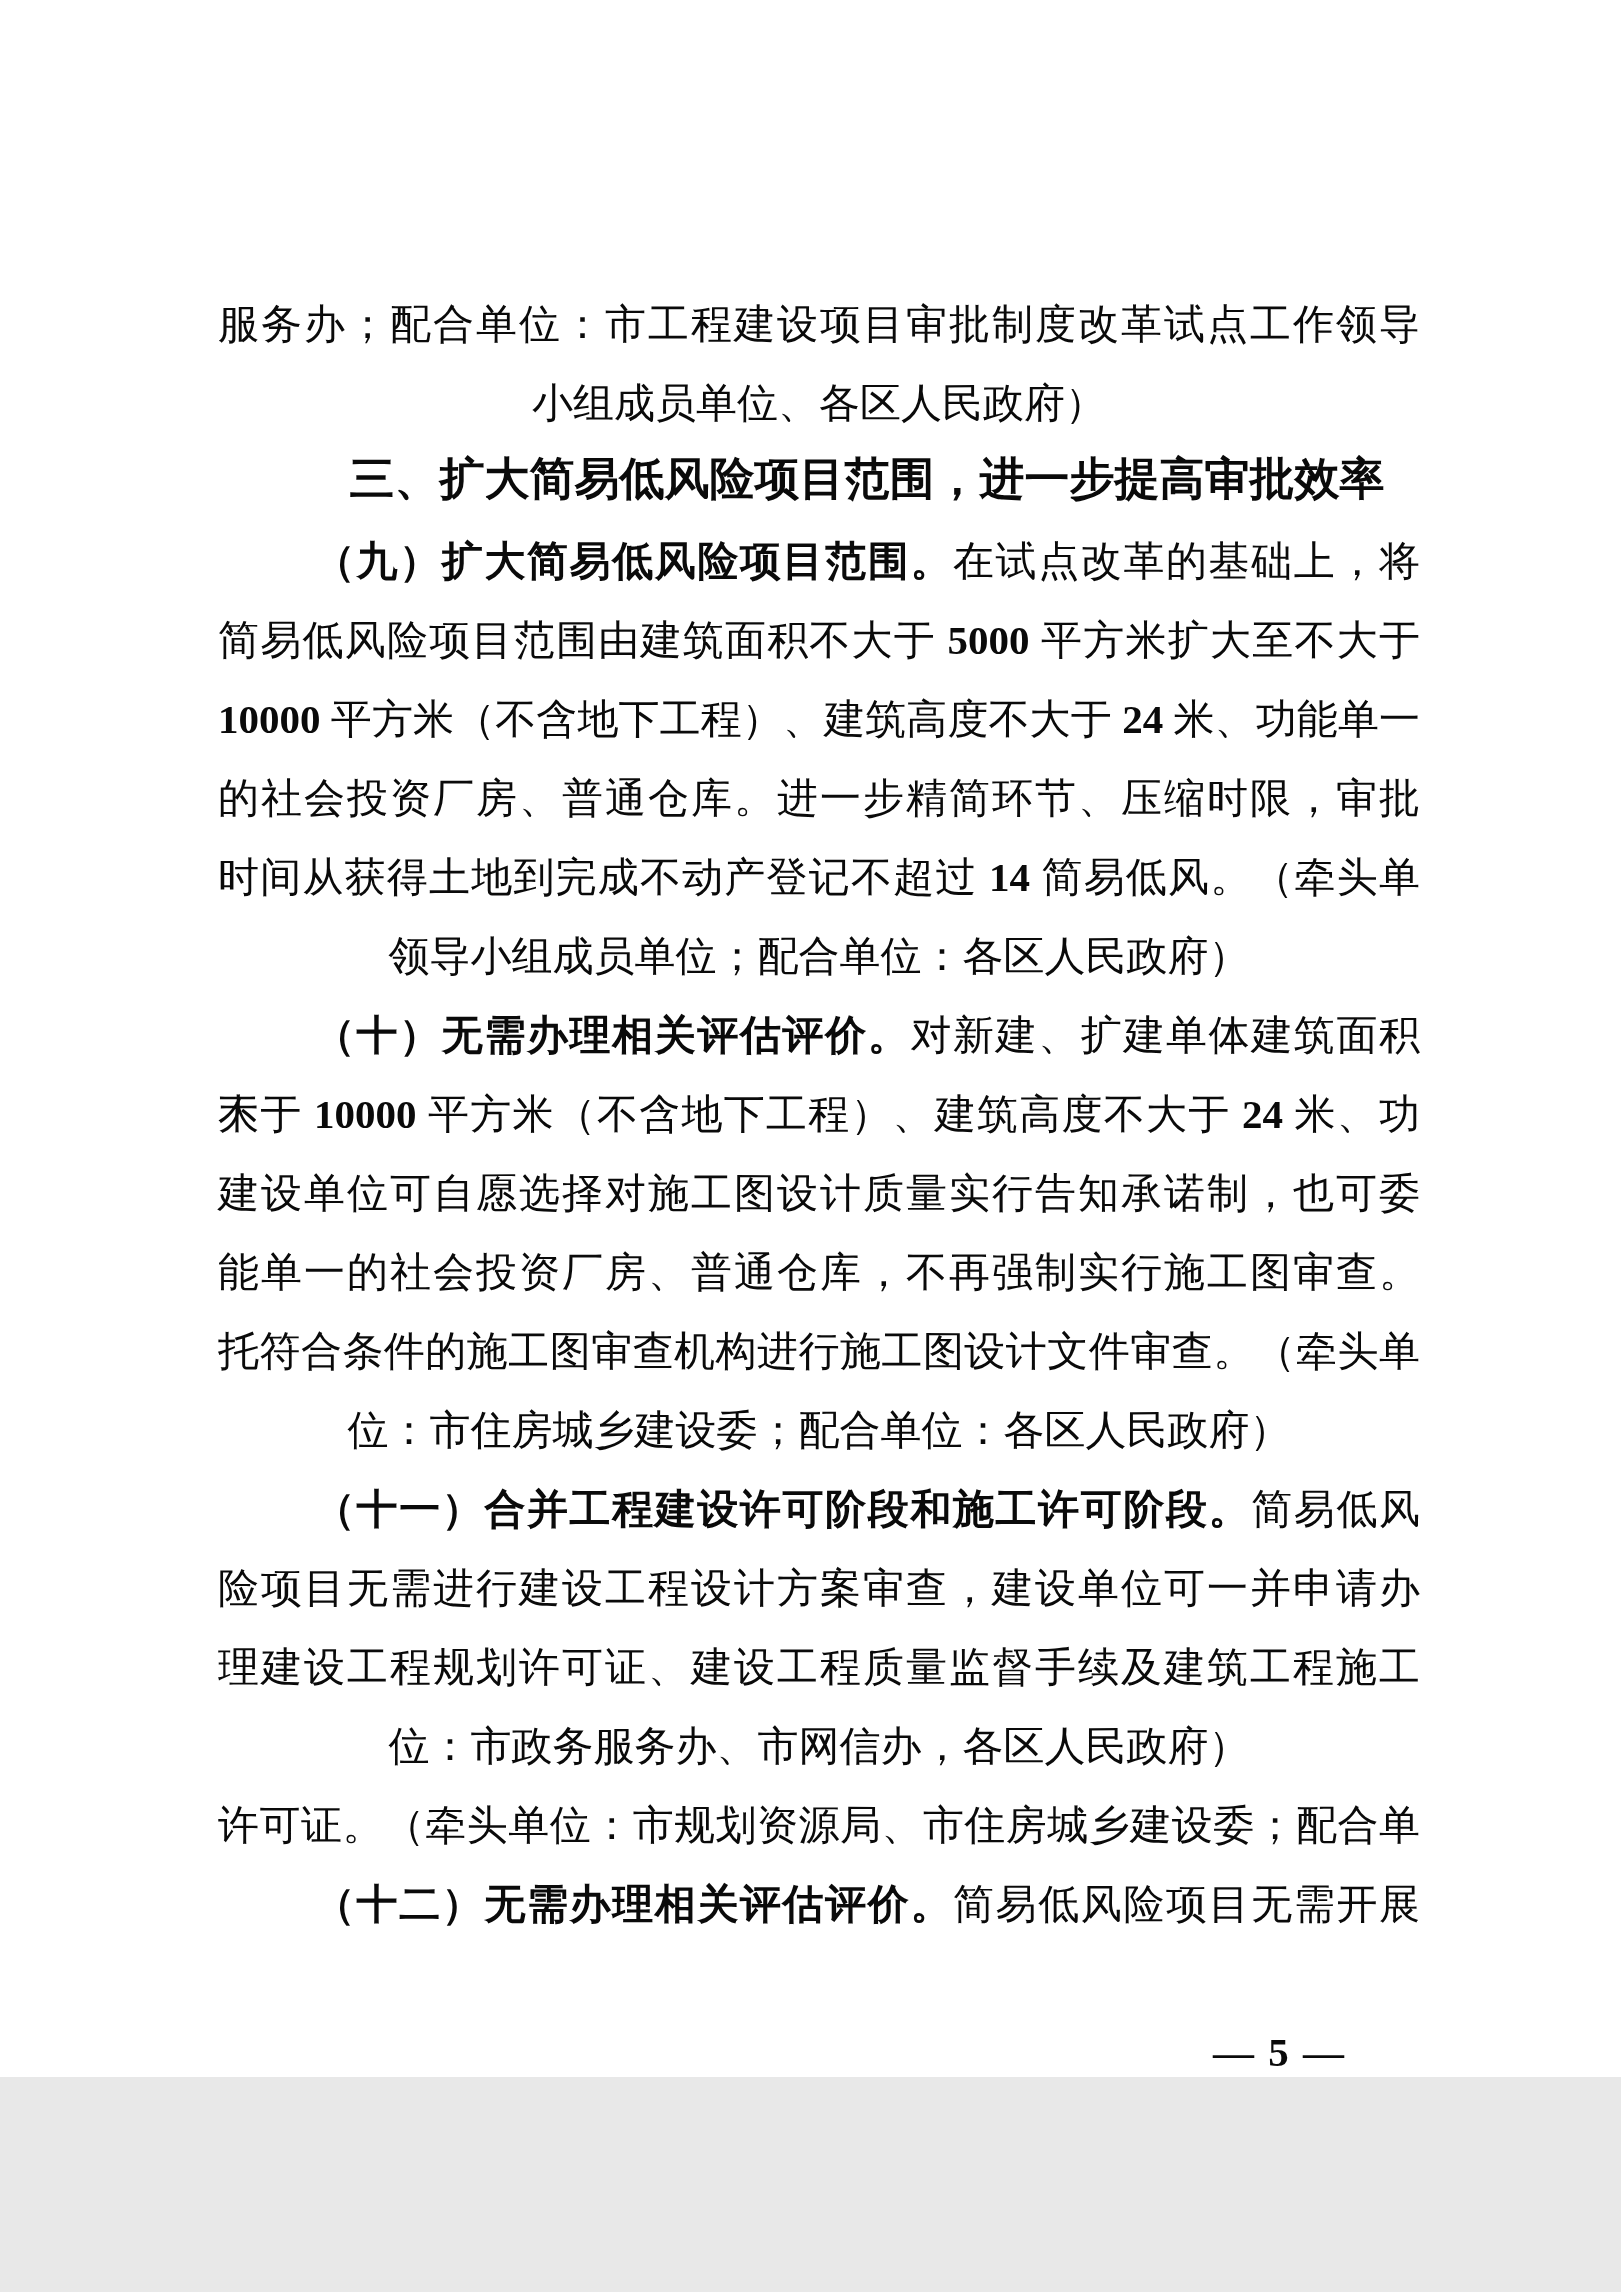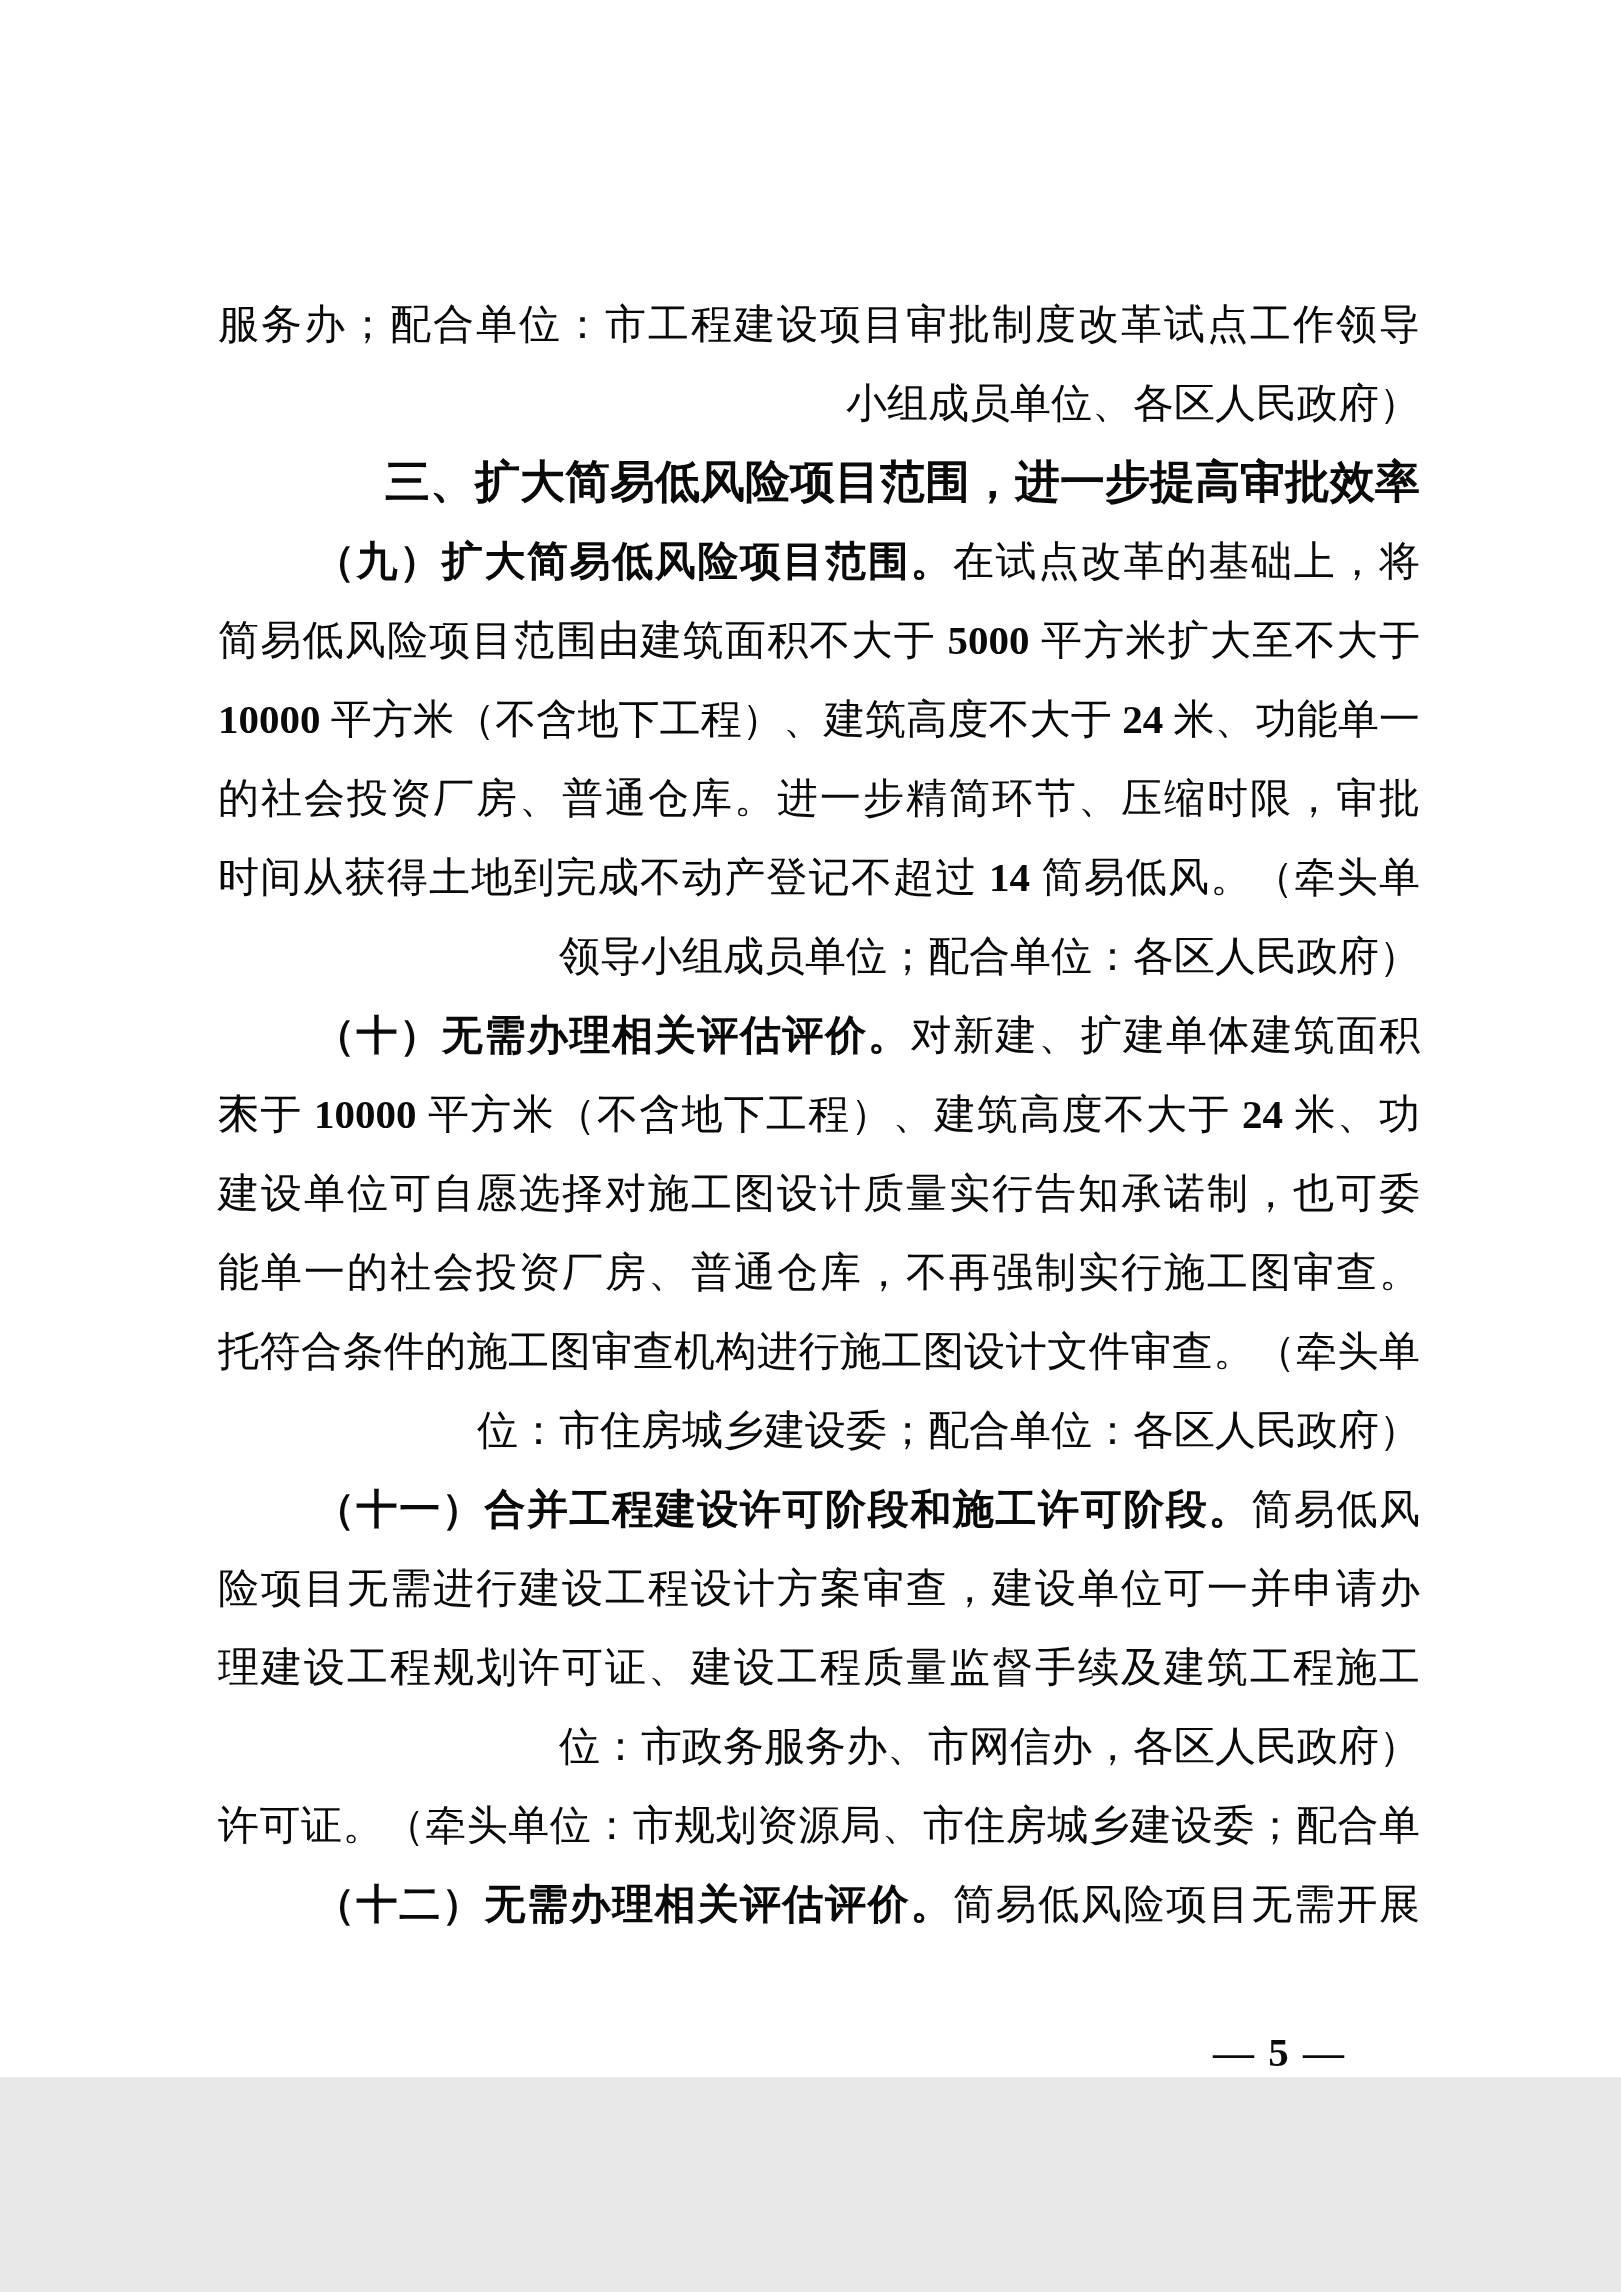--- a/index.html
+++ b/index.html
@@ -17,29 +17,29 @@
     left: 218px;
     top: 285px;
     width: 1202px;
   }
   .line {
     margin: 0;
     padding: 0;
     height: 79px;
     line-height: 79px;
     font-size: 41px;
-    text-align: right;
+    text-align: center;
   }
   .full {
     text-align: justify;
     text-align-last: justify;
   }
   .indent { text-indent: 96px; }
   .heading {
-    font-family: Liberation Serif, serif;
+    font-family: Liberation Mono, monospace;
     font-weight: 700;
     font-size: 45px;
   }
   .kai { font-weight: 700; }
   .num {
     font-family: "Liberation Serif", "DejaVu Serif", serif;
     font-weight: 700;
   }
   .pagenum {
     position: absolute;

